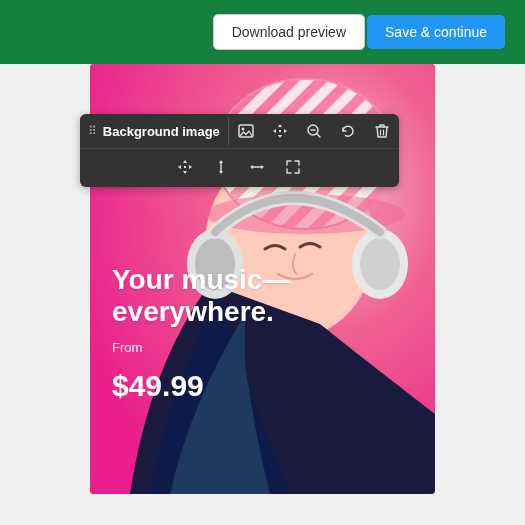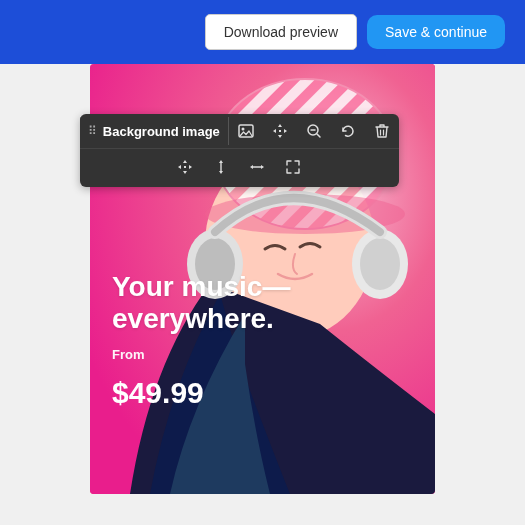--- a/index.html
+++ b/index.html
@@ -13,40 +13,40 @@
       align-items: center;
       overflow: hidden;
     }
 
     .top-bar {
       width: 100%;
       display: flex;
       justify-content: flex-end;
       align-items: center;
       padding: 14px 20px;
-      gap: 10px;
-      background: #1d4ed8;
+      gap: 2px;
+      background: #15803d;
       flex-shrink: 0;
     }
 
     .btn-download {
       padding: 9px 18px;
       border: 1.5px solid #ccc;
       border-radius: 5px;
       background: #fff;
       font-size: 14px;
       color: #333;
       cursor: pointer;
       font-weight: 500;
     }
 
     .btn-save {
       padding: 9px 18px;
       border: none;
-      border-radius: 10px;
+      border-radius: 5px;
       background: #2196f3;
       font-size: 14px;
       color: #fff;
       cursor: pointer;
       font-weight: 500;
     }
 
     .canvas-area {
       position: relative;
       width: 345px;
@@ -74,36 +74,36 @@
     }
 
     
     .illustration-svg {
       position: absolute;
       top: 0; left: 0; width: 100%; height: 100%;
     }
 
     .ad-text {
       position: absolute;
-      bottom: 84px;
+      bottom: 91px;
       left: 22px;
     }
 
     .headline {
       font-size: 28px;
       font-weight: 800;
       color: #fff;
       line-height: 1.15;
       text-shadow: 0 1px 3px rgba(0,0,0,0.15);
     }
 
     .sub-label {
       margin-top: 12px;
       font-size: 13px;
-      font-weight: 700;
+      font-weight: 400;
       color: #fff;
       opacity: 0.95;
     }
 
     .price {
       font-size: 30px;
       font-weight: 800;
       color: #fff;
       margin-top: 14px;
     }

